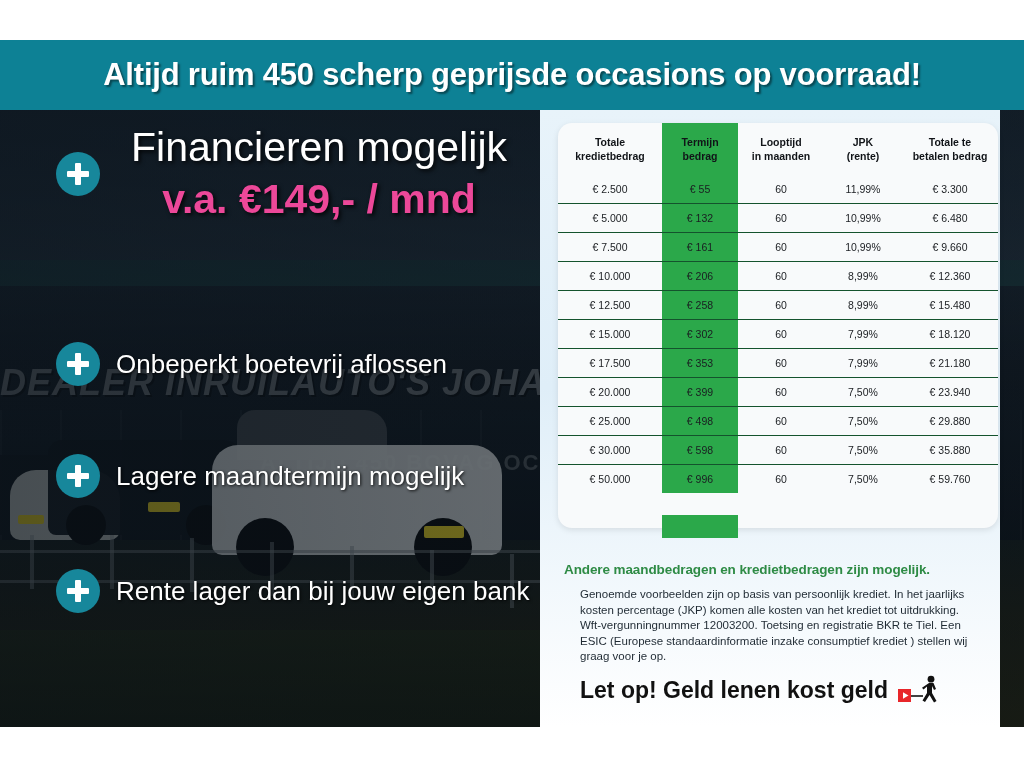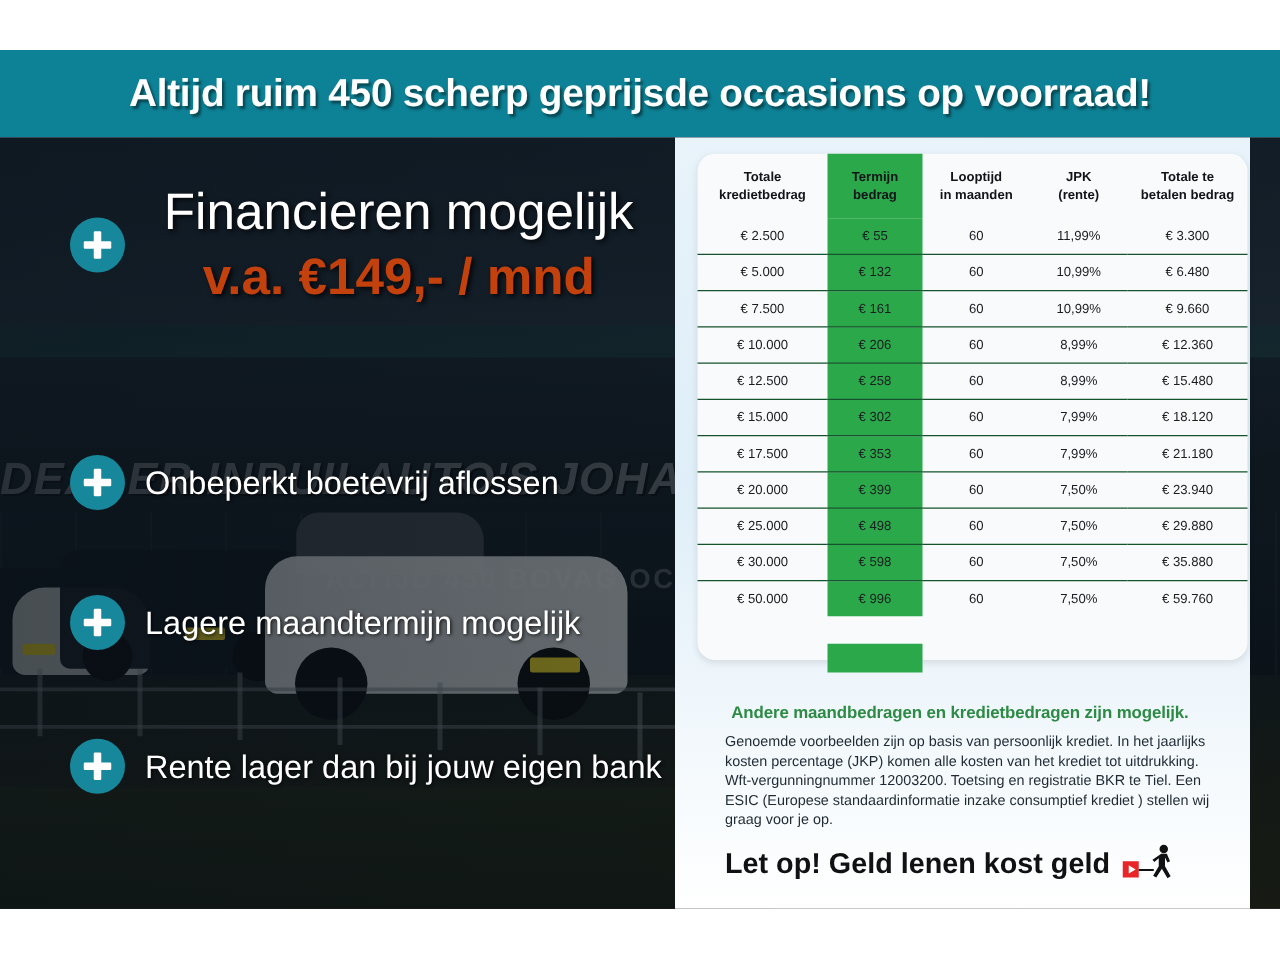--- a/index.html
+++ b/index.html
@@ -162,21 +162,21 @@
     background: linear-gradient(90deg, rgba(10,18,26,0.62) 0%, rgba(10,18,26,0.52) 45%, rgba(10,18,26,0.40) 100%);
   }
   .ph-overlay-top {
     position: absolute; left:0; top:0; width:1024px; height:250px;
     background: linear-gradient(rgba(20,32,43,0.80), rgba(20,32,43,0.25));
   }
 
   
   .left-col {
     position: absolute;
-    left: 0; top: 124px;
+    left: 0; top: 102px;
     width: 540px; height: 617px; border-radius: 19px;
   }
   .bullet {
     position: absolute;
     display: flex;
     align-items: center;
   }
   .plus-circle {
     width: 44px; height: 44px;
     border-radius: 50%;
@@ -210,21 +210,21 @@
     text-align: center;
   }
   .head-line1 {
     color: #ffffff;
     font-size: 41px;
     line-height: 50px;
     text-shadow: 2px 2px 4px rgba(0,0,0,0.85);
     white-space: nowrap;
   }
   .head-line2 {
-    color: #c2410c;
+    color: #ec4899;
     font-size: 41px;
     font-weight: bold;
     line-height: 54px;
     text-shadow: 2px 2px 4px rgba(0,0,0,0.85);
     white-space: nowrap;
   }
   .head-plus {
     position: absolute;
     left: 56px; top: 50px;
   }
@@ -289,21 +289,21 @@
   .green-bleed {
     position: absolute;
     left: 122px; top: 405px;
     width: 76px; height: 23px;
     background: #2ba84a;
     z-index: 3;
   }
 
   .note-title {
     position: absolute;
-    left: 45px; top: 452px;
+    left: 24px; top: 452px;
     width: 400px;
     color: #2e8b45;
     font-size: 13.5px;
     font-weight: bold;
     letter-spacing: -0.1px;
   }
   .note-body {
     position: absolute;
     left: 40px; top: 477px;
     width: 390px;

